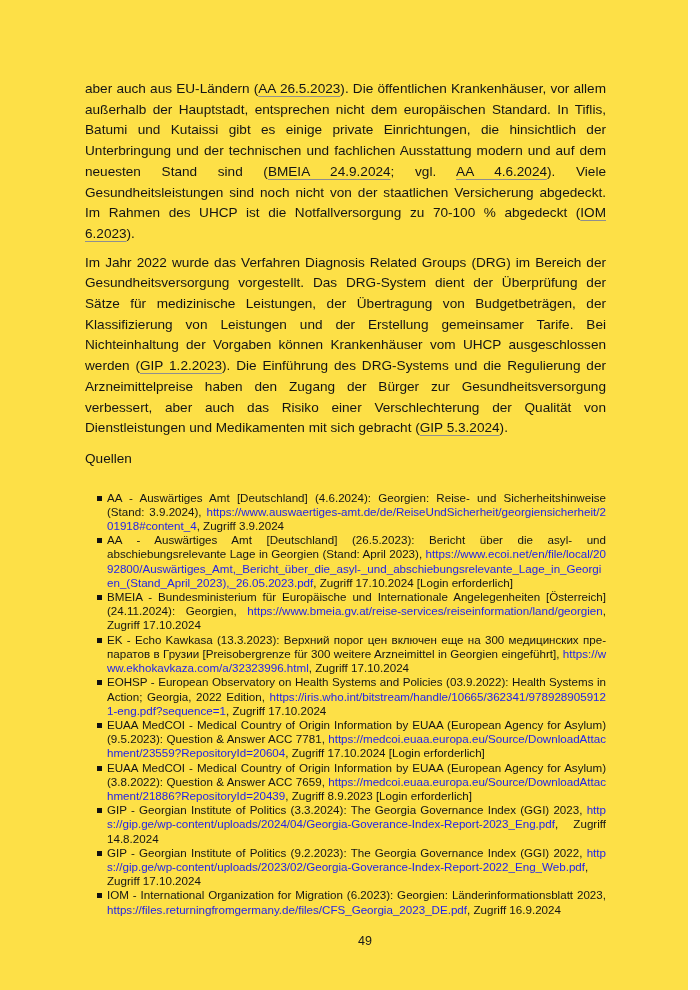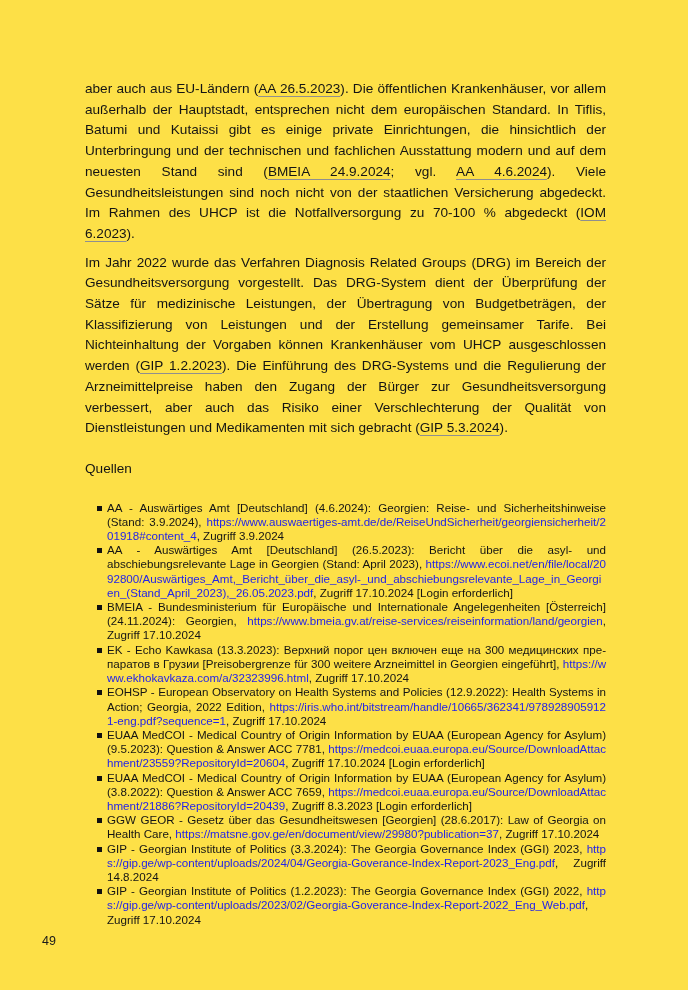--- a/index.html
+++ b/index.html
@@ -32,21 +32,21 @@
   }
   .link {
     color:var(--link-color, #2424e8);
     word-break:break-all;
     cursor:pointer;
   }
   .sources-heading {
     font-size:13.6px;
     line-height:20.7px;
     font-weight:normal;
-    margin-top:20px;
+    margin-top:10px;
     margin-bottom:21px;
   }
   .refs {
     list-style:none;
     font-size:11.6px;
     line-height:14.2px;
   }
   .ref {
     display:flex;
   }
@@ -58,21 +58,21 @@
   }
   .ref-body {
     flex:1;
     text-align:justify;
     hyphens:manual;
   }
   .page-number {
     position:absolute;
     left:0; right:0;
     bottom:42px;
-    text-align:left;
+    text-align:center;
     font-size:12.5px;
     color:#1a1a1a;
     padding-left:42px;
   }
 </style>
 </head>
 <body>
 
 <div class="page">
   <div class="content">
@@ -93,38 +93,38 @@
         <li class="ref">
           <span class="bullet"></span>
           <div class="ref-body"><span>BMEIA - Bundesministerium für Europäische und Internationale Angelegenheiten [Österreich] (24.11.2024): Georgien, </span><span class="link">https://www.bmeia.gv.at/reise-services/reiseinformation/land/georgien</span><span>, Zugriff 17.10.2024</span></div>
         </li>
         <li class="ref">
           <span class="bullet"></span>
           <div class="ref-body"><span>EK - Echo Kawkasa (13.3.2023): Верхний порог цен включен еще на 300 медицинских пре­паратов в Грузии [Preisobergrenze für 300 weitere Arzneimittel in Georgien eingeführt], </span><span class="link">https://www.ekhokavkaza.com/a/32323996.html</span><span>, Zugriff 17.10.2024</span></div>
         </li>
         <li class="ref">
           <span class="bullet"></span>
-          <div class="ref-body"><span>EOHSP - European Observatory on Health Systems and Policies (12.9.2022): Health Systems in Action; Georgia, 2022 Edition, </span><span class="link">https://iris.who.int/bitstream/handle/10665/362341/9789289059121-eng.pdf?sequence=1</span><span>, Zugriff 17.10.2024</span></div>
+          <div class="ref-body"><span>EOHSP - European Observatory on Health Systems and Policies (03.9.2022): Health Systems in Action; Georgia, 2022 Edition, </span><span class="link">https://iris.who.int/bitstream/handle/10665/362341/9789289059121-eng.pdf?sequence=1</span><span>, Zugriff 17.10.2024</span></div>
         </li>
         <li class="ref">
           <span class="bullet"></span>
           <div class="ref-body"><span>EUAA MedCOI - Medical Country of Origin Information by EUAA (European Agency for Asylum) (9.5.2023): Question &amp; Answer ACC 7781, </span><span class="link">https://medcoi.euaa.europa.eu/Source/DownloadAttachment/23559?RepositoryId=20604</span><span>, Zugriff 17.10.2024 [Login erforderlich]</span></div>
         </li>
         <li class="ref">
           <span class="bullet"></span>
-          <div class="ref-body"><span>EUAA MedCOI - Medical Country of Origin Information by EUAA (European Agency for Asylum) (3.8.2022): Question &amp; Answer ACC 7659, </span><span class="link">https://medcoi.euaa.europa.eu/Source/DownloadAttachment/21886?RepositoryId=20439</span><span>, Zugriff 8.3.2023 [Login erforderlich]</span></div>
-        </li>
-        <li class="ref">
-          <span class="bullet"></span>
-          <div class="ref-body"><span>GGW GEOR - Gesetz über das Gesundheitswesen [Georgien] (28.6.2017): Law of Georgia on Health Care, </span><span class="link">https://matsne.gov.ge/en/document/view/29980?publication=37</span><span>, Zugriff 17.10.2024</span></div>
+          <div class="ref-body"><span>EUAA MedCOI - Medical Country of Origin Information by EUAA (European Agency for Asylum) (3.8.2022): Question &amp; Answer ACC 7659, </span><span class="link">https://medcoi.euaa.europa.eu/Source/DownloadAttachment/21886?RepositoryId=20439</span><span>, Zugriff 8.9.2023 [Login erforderlich]</span></div>
         </li>
         <li class="ref">
           <span class="bullet"></span>
           <div class="ref-body"><span>GIP - Georgian Institute of Politics (3.3.2024): The Georgia Governance Index (GGI) 2023, </span><span class="link">https://gip.ge/wp-content/uploads/2024/04/Georgia-Goverance-Index-Report-2023_Eng.pdf</span><span>, Zugriff 14.8.2024</span></div>
         </li>
         <li class="ref">
           <span class="bullet"></span>
-          <div class="ref-body"><span>GIP - Georgian Institute of Politics (1.2.2023): The Georgia Governance Index (GGI) 2022, </span><span class="link">https://gip.ge/wp-content/uploads/2023/02/Georgia-Goverance-Index-Report-2022_Eng_Web.pdf</span><span>, Zugriff 17.10.2024</span></div>
+          <div class="ref-body"><span>GIP - Georgian Institute of Politics (9.2.2023): The Georgia Governance Index (GGI) 2022, </span><span class="link">https://gip.ge/wp-content/uploads/2023/02/Georgia-Goverance-Index-Report-2022_Eng_Web.pdf</span><span>, Zugriff 17.10.2024</span></div>
+        </li>
+        <li class="ref">
+          <span class="bullet"></span>
+          <div class="ref-body"><span>IOM - International Organization for Migration (6.2023): Georgien: Länderinformationsblatt 2023, </span><span class="link">https://files.returningfromgermany.de/files/CFS_Georgia_2023_DE.pdf</span><span>, Zugriff 16.9.2024</span></div>
         </li>
       </ul>
   </div>
   <div class="page-number">49</div>
 </div>
 
 </body></html>

